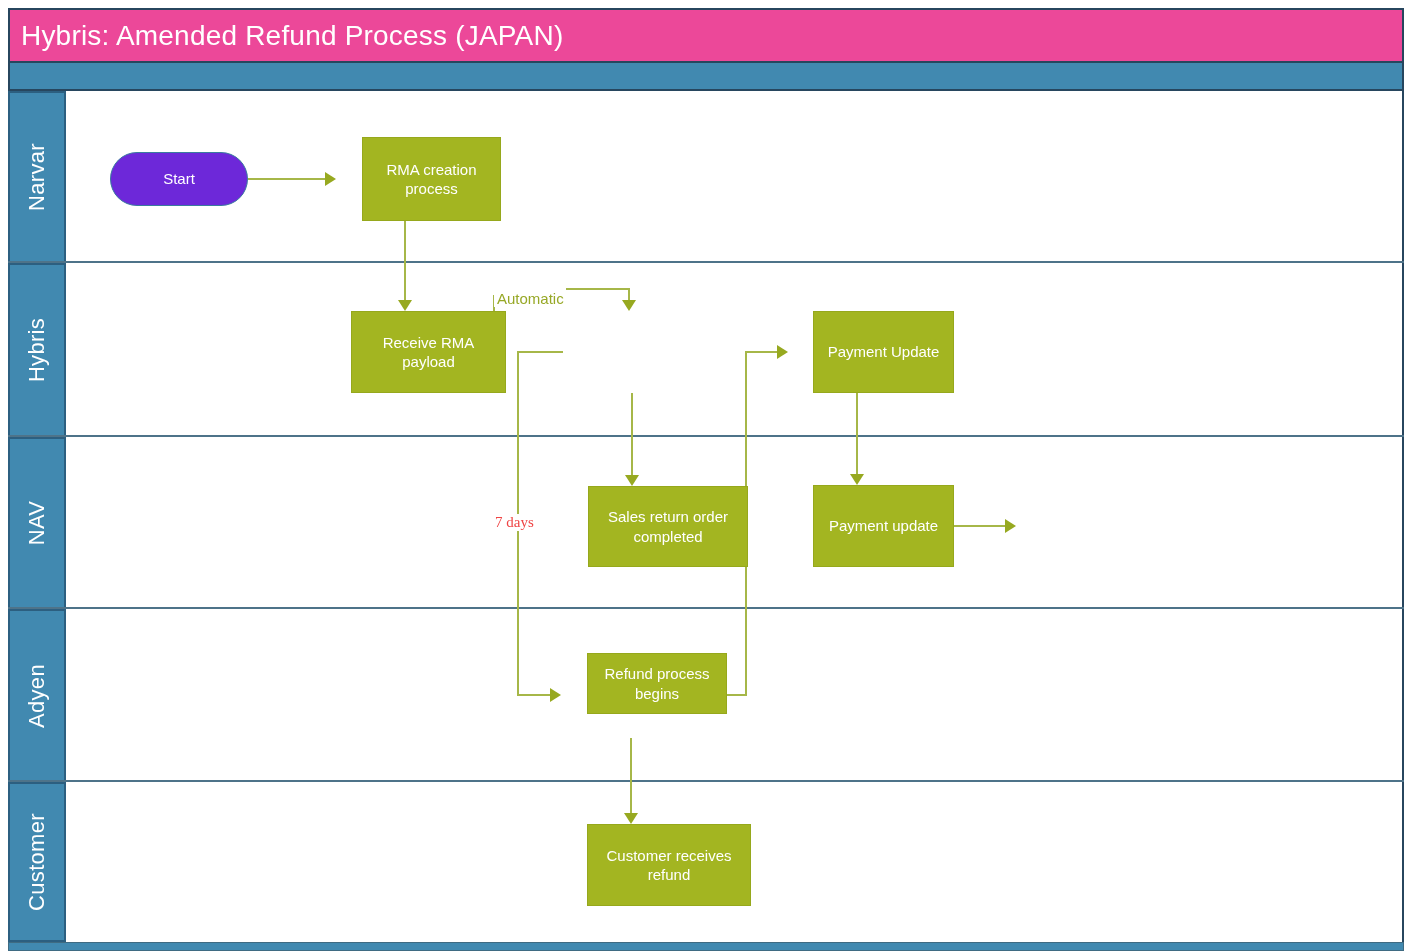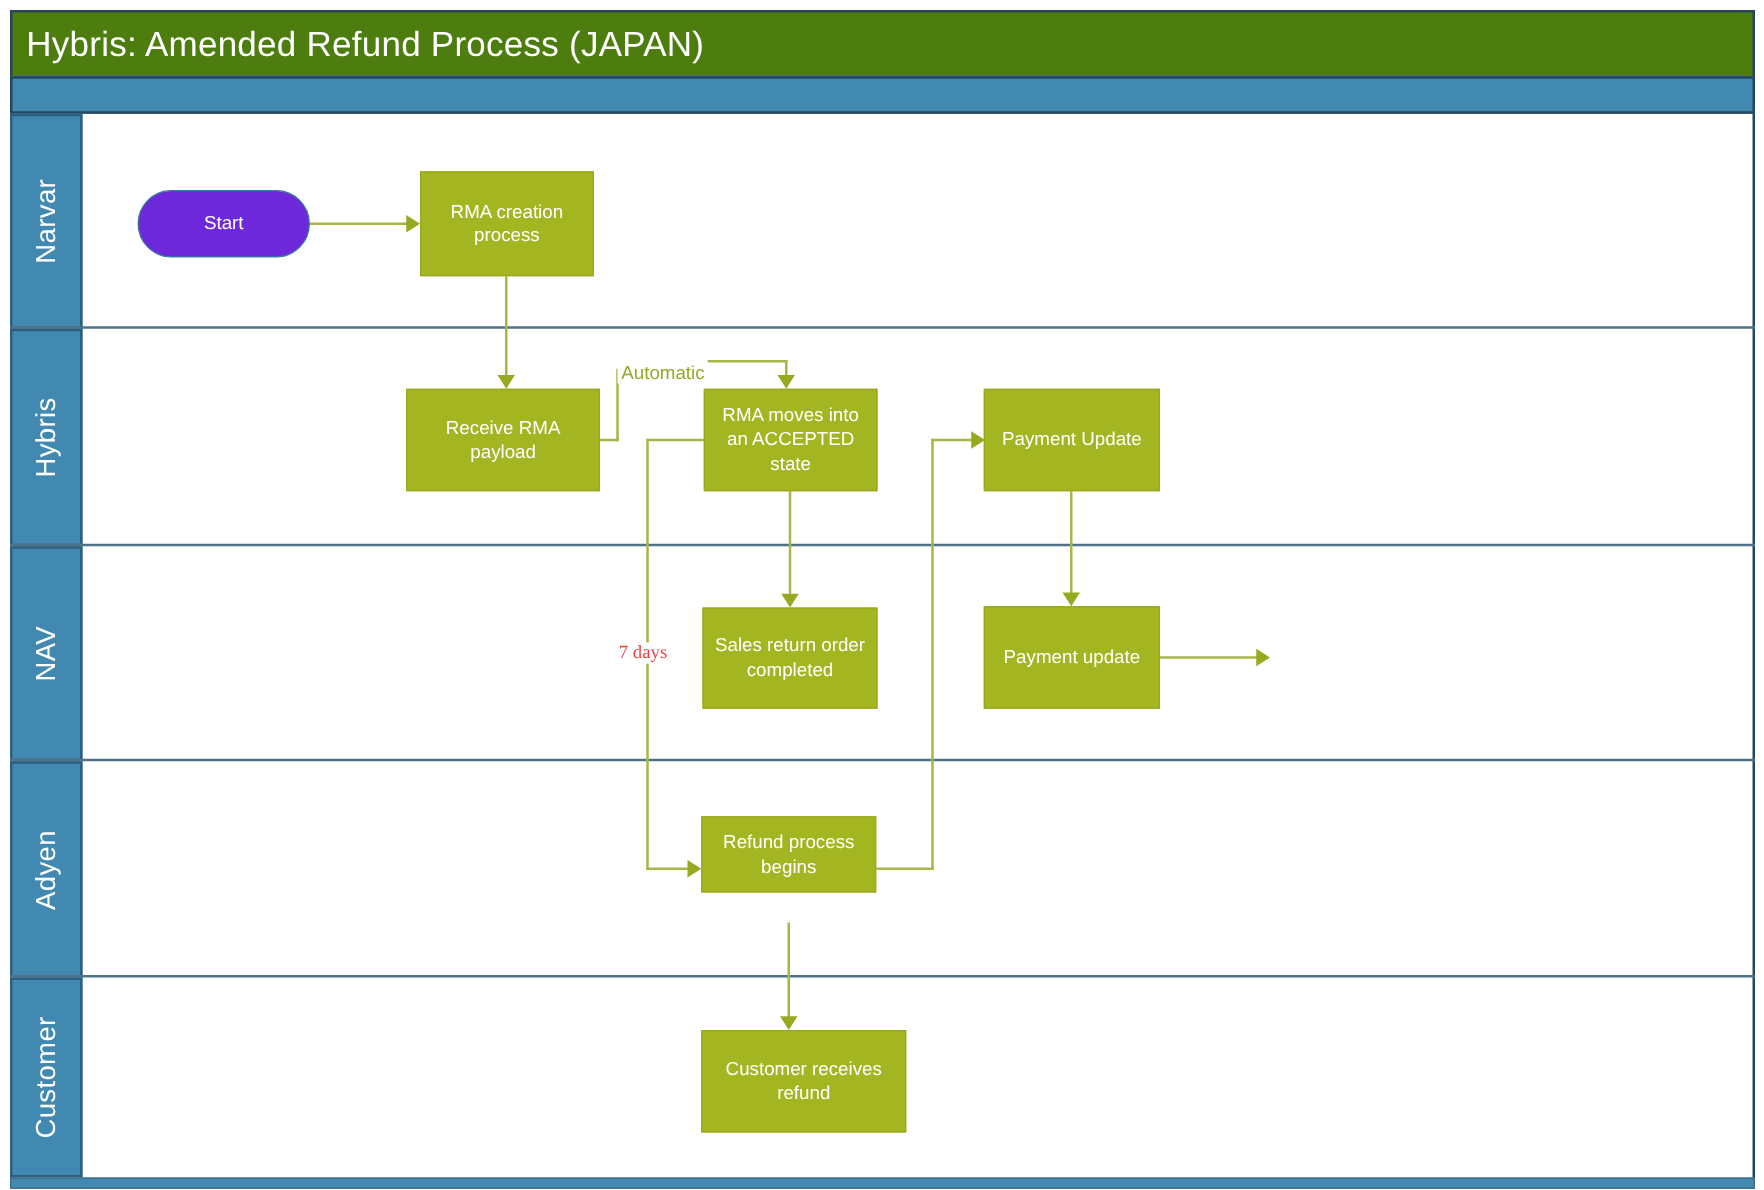--- a/index.html
+++ b/index.html
@@ -9,21 +9,21 @@
     position:relative; width:1411px; height:952px; background:#ffffff; overflow:hidden;
   }
   
   .frame {
     position:absolute; left:8px; top:8px; width:1396px; height:943px;
     border:2px solid #27465e; background:#ffffff;
   }
   
   .titlebar {
     position:absolute; left:8px; top:8px; width:1396px; height:55px;
-    background:#4d7c0f; border:2px solid #27465e;
+    background:#ec4899; border:2px solid #27465e;
     color:#ffffff; font-size:28px; font-weight:400; letter-spacing:0.2px;
     display:flex; align-items:center; padding-left:11px;
   }
   .subband {
     position:absolute; left:8px; top:61px; width:1396px; height:30px;
     background:#4189b0; border:2px solid #27465e;
   }
   .footband {
     position:absolute; left:8px; top:942px; width:1396px; height:9px;
     background:#4189b0; border:1px solid #3f6b82;
@@ -40,21 +40,21 @@
   }
   
   .divider {
     position:absolute; left:8px; width:1396px; height:2px; background:#4e7389;
   }
   
   .node {
     position:absolute; display:flex; align-items:center; justify-content:center;
     text-align:center; color:#ffffff; font-size:15px; line-height:1.3;
   }
-  .process { background:#a3b521; border:1px solid #96a81c; padding:4px 8px; }
+  .process { background:#a3b521; border:1px solid #96a81c; padding:4px 8px;margin-left:26px; }
   .terminator { background:#6d28d9; border:1px solid #3a7ba0; border-radius:27px; }
   
   .cline { position:absolute; background:#a6b748; }
   
   .arr { position:absolute; width:0; height:0; }
   .arr-right { border-top:7px solid transparent; border-bottom:7px solid transparent; border-left:11px solid #97a920; }
   .arr-down  { border-left:7px solid transparent; border-right:7px solid transparent; border-top:11px solid #97a920; }
   
   .clabel { position:absolute; font-size:15px; background:#ffffff; padding:0 3px; white-space:nowrap; }
   .clabel-olive { color:#97a826;margin-top:10px; }
@@ -134,30 +134,27 @@
   </div>
 
   <div class="node process" style="left:336px; top:137px; width:139px; height:84px;">
     <span>RMA creation process</span>
   </div>
 
   <div class="node process" style="left:325px; top:311px; width:155px; height:82px;">
     <span>Receive RMA payload</span>
   </div>
 
-  <div class="node process" style="left:563px; top:311px; width:139px; height:82px;">
-    <span>RMA moves into an ACCEPTED state</span>
-  </div>
 
   <div class="node process" style="left:787px; top:311px; width:141px; height:82px;">
     <span>Payment Update</span>
   </div>
 
 
-  <div class="node process" style="left:562px; top:486px; width:140px; height:81px;">
+  <div class="node process" style="left:562px; top:486px; width:160px; height:81px;">
     <span>Sales return order completed</span>
   </div>
 
   <div class="node process" style="left:787px; top:485px; width:141px; height:82px;">
     <span>Payment update</span>
   </div>
 
 
   <div class="node process" style="left:561px; top:653px; width:140px; height:61px;">
     <span>Refund process begins</span>

